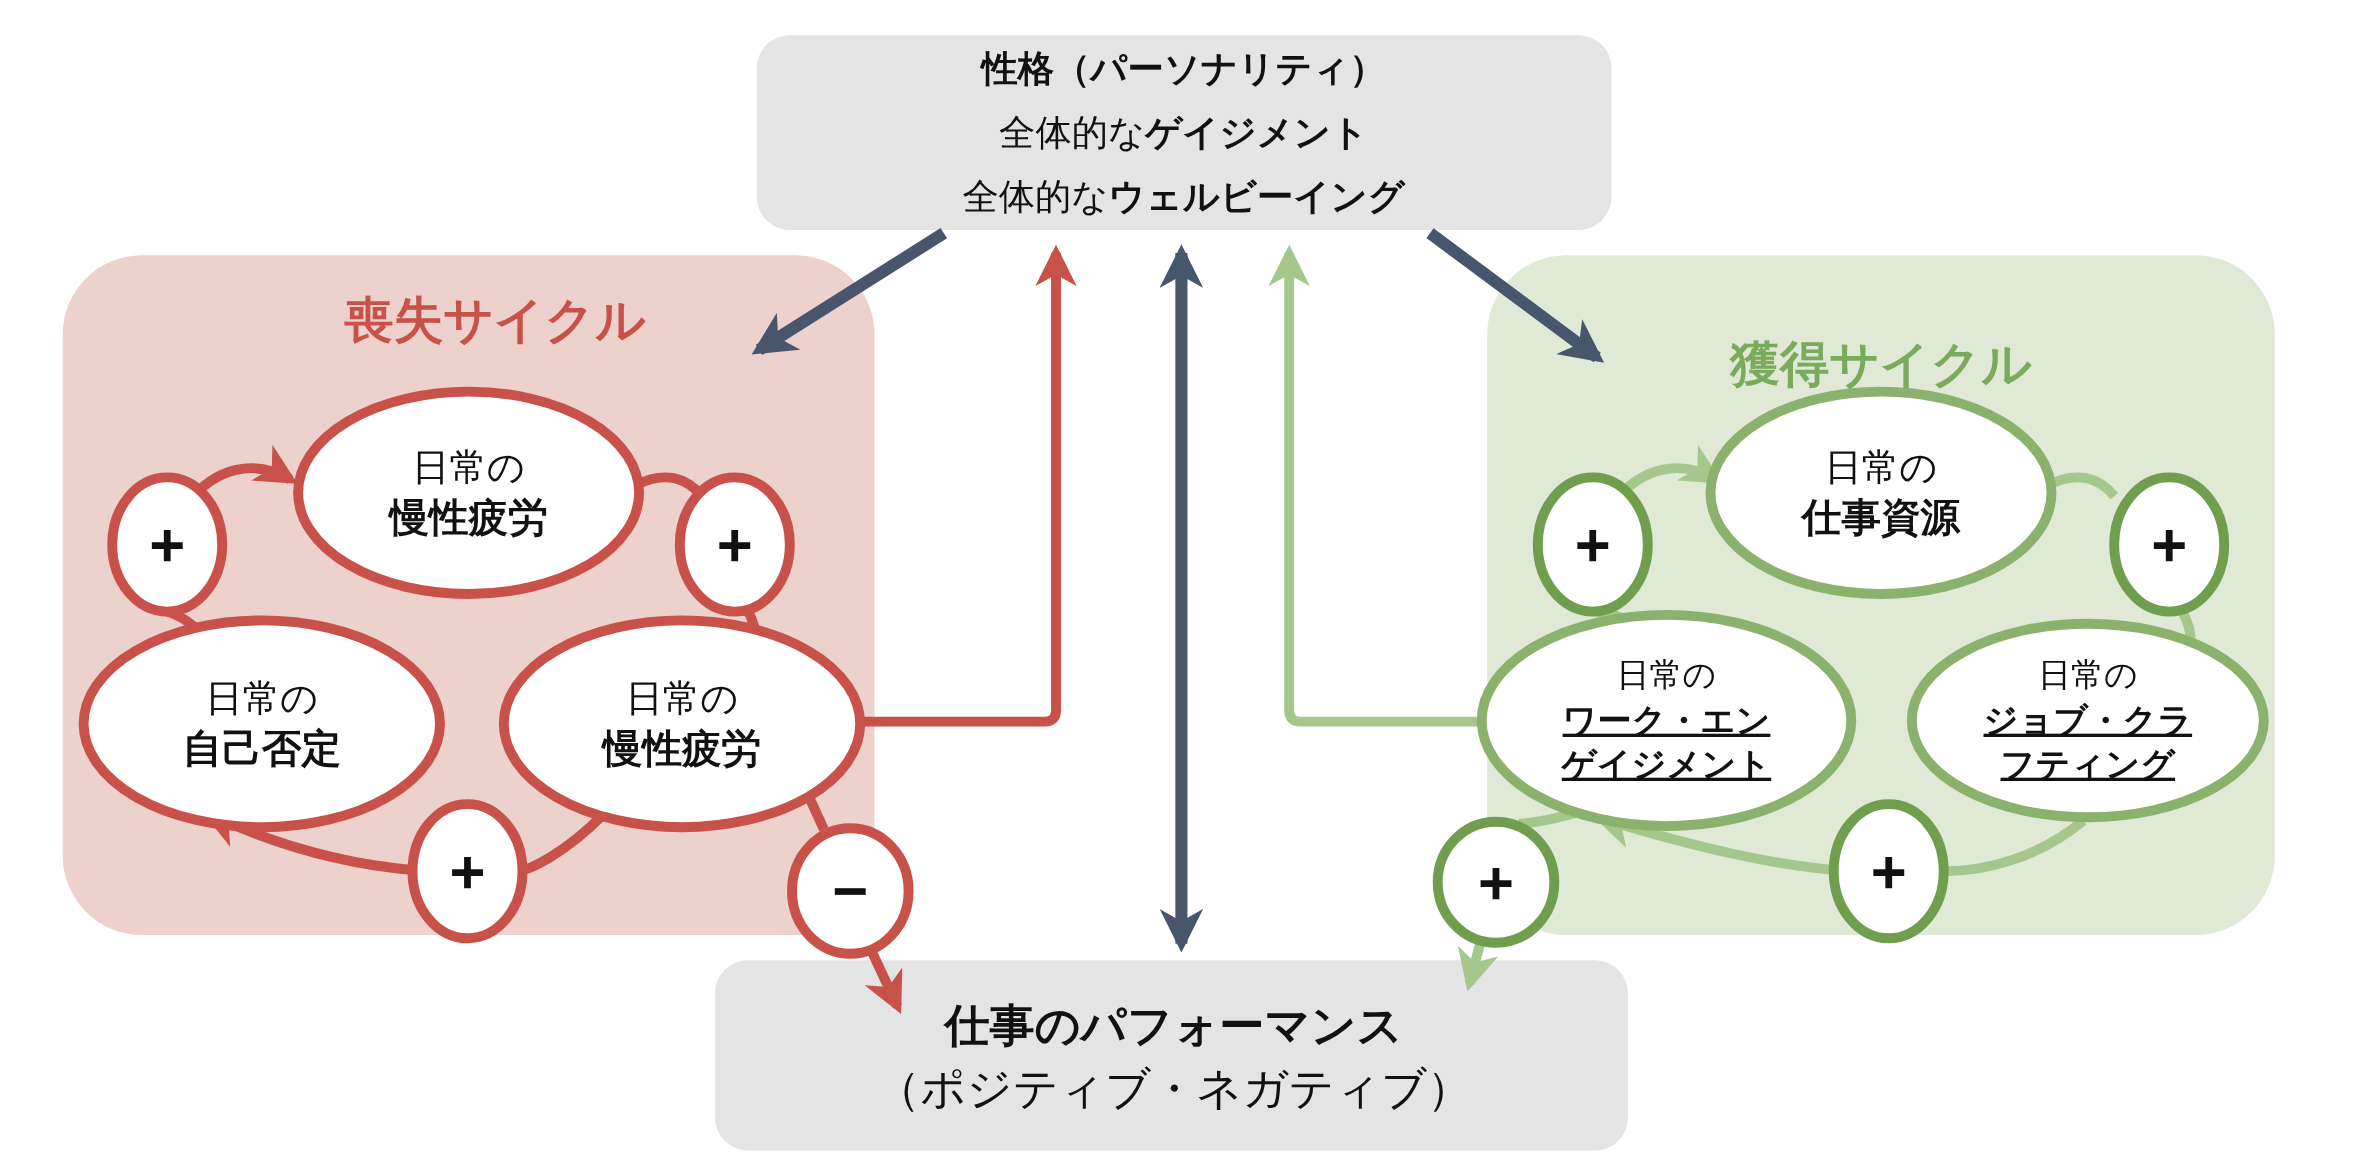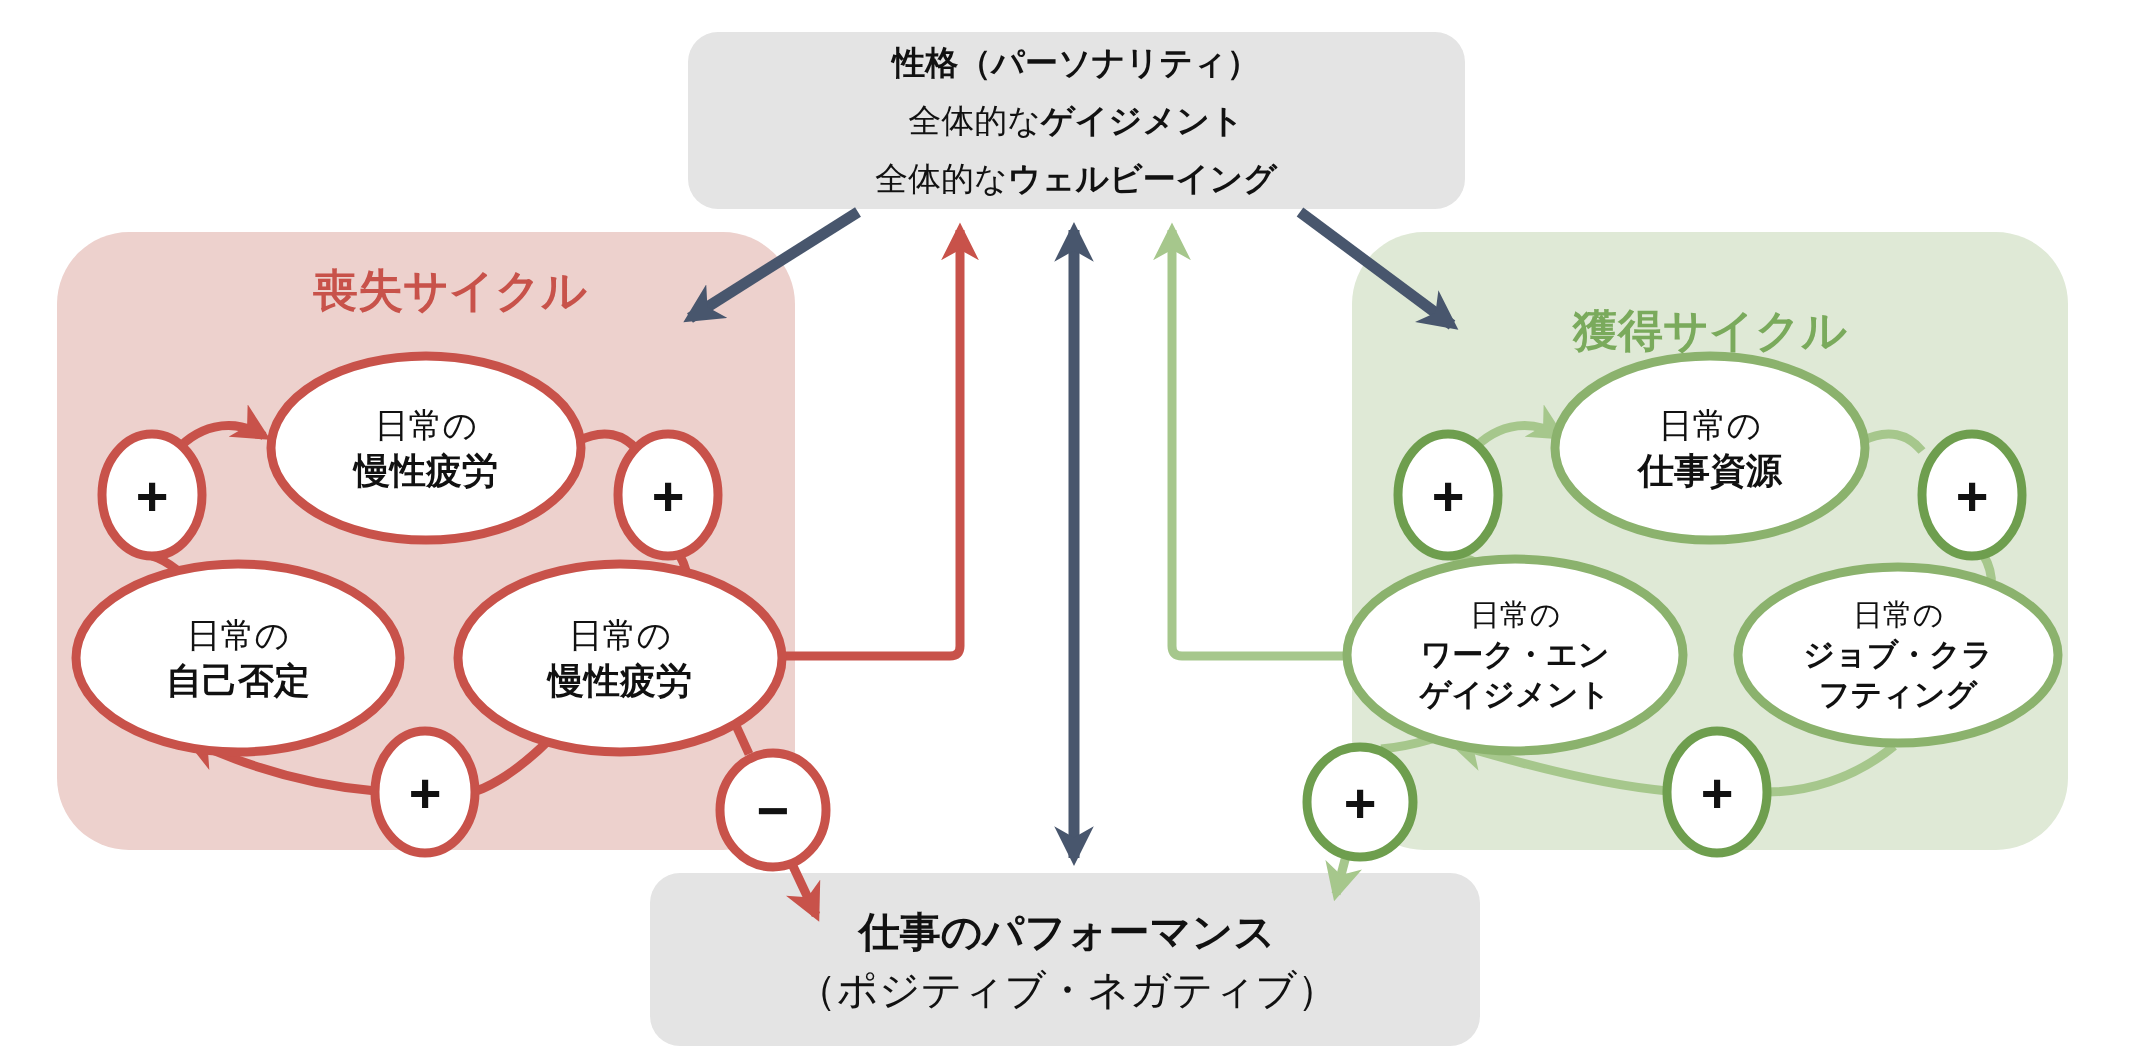--- a/index.html
+++ b/index.html
@@ -21,21 +21,21 @@
   .topbox-label{font-size:33px;line-height:58px;}
   .topbox-label .b{font-weight:bold;}
   .bottombox-label{font-size:41px;line-height:58px;}
   .bottombox-label .l1{font-weight:bold;}
   .cycle-title{font-size:45px;font-weight:bold;z-index:3;}
   .cycle-title.loss{color:var(--loss_accent);}
   .cycle-title.gain{color:var(--gain_title);margin-top:40px;}
   .node-label{font-size:34px;line-height:46px;}
   .node-label .nb{font-weight:bold;font-size:36px;}
   .node-label.small{font-size:30px;line-height:40px;}
-  .node-label.small .nb{font-size:31px;}
+  .node-label.small .nb{font-size:31px;text-decoration:underline;}
   .sign{font-size:56px;font-weight:900;z-index:3;}
 </style>
 </head>
 <body>
 
 <div class="canvas">
 
   <div class="graybox top"></div>
   <div class="graybox bottom"></div>
   <div class="panel loss"></div>

